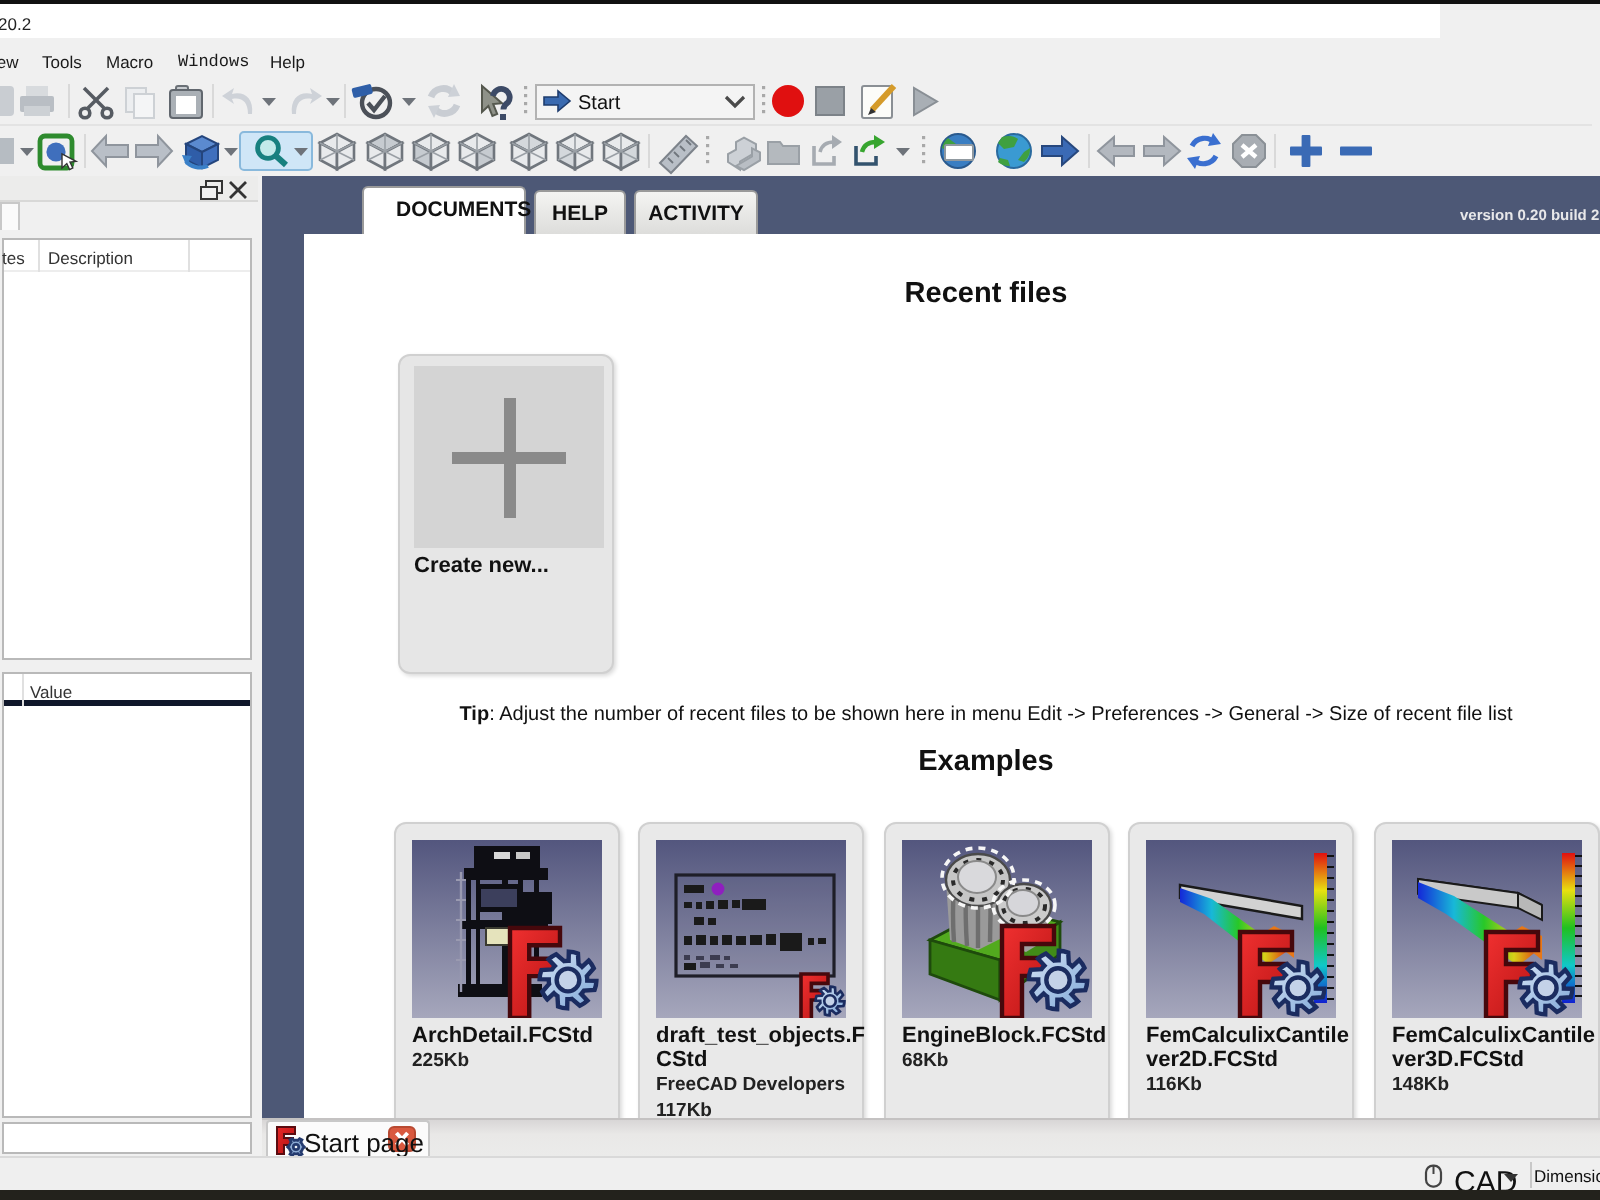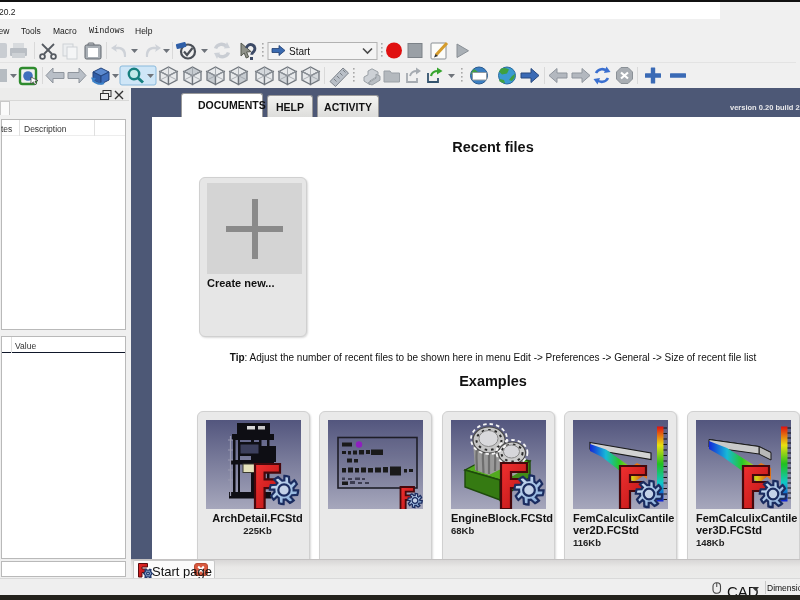--- a/index.html
+++ b/index.html
@@ -248,21 +248,21 @@
   <div class="abs" style="left:0;top:13px;width:10px;height:14px;background:#fafafa;border:1px solid #c8c8c8;border-bottom:none;"></div>
   <div class="dockbox" style="top:31px;height:211px;">
     <div style="height:16px;border-bottom:1px solid #ededed;position:relative;">
       <span style="position:absolute;left:-1px;top:4px;font-size:8.5px;color:#333;">tes</span>
       <span style="position:absolute;left:22px;top:4px;font-size:8.5px;color:#333;">Description</span>
       <div style="position:absolute;left:17px;top:0;width:1px;height:16px;background:#e0e0e0;"></div>
       <div style="position:absolute;left:92px;top:0;width:1px;height:16px;background:#e0e0e0;"></div>
     </div>
   </div>
   <div class="dockbox" style="top:248px;height:223px;">
-    <div style="height:16px;border-bottom:1px solid #0f172a;position:relative;text-align:center;">
+    <div style="height:16px;border-bottom:3px solid #0f172a;position:relative;text-align:center;">
       <span style="position:absolute;left:13px;top:4px;font-size:8.5px;color:#333;">Value</span>
       <div style="position:absolute;left:9px;top:0;width:1px;height:16px;background:#e0e0e0;"></div>
     </div>
   </div>
   <div class="dockbox" style="top:473px;height:16px;"></div>
 </div>
 <div class="abs" id="mdi">
   <div class="tab" style="left:136px;width:46px;">
       <span class="tl">HELP</span>
     </div>
@@ -277,21 +277,21 @@
     <div class="h1" style="top:22px;">Recent files</div>
     <div id="createcard">
       <div id="createinner">
         <div id="createplus-h"></div>
         <div id="createplus-v"></div>
       </div>
       <div id="createlabel">Create new...</div>
     </div>
     <div id="tipline"><b>Tip</b>: Adjust the number of recent files to be shown here in menu Edit -&gt; Preferences -&gt; General -&gt; Size of recent file list</div>
     <div class="h1" style="top:256px;">Examples</div>
-    <div class="card" style="left:45px;text-align:center;">
+    <div class="card" style="left:45px;">
       <div class="thumb" id="th1">
           <svg width="95" height="89" style="position:absolute;left:0;top:0">
             <defs>
 <linearGradient id="fred" x1="0" y1="0" x2="1" y2="1">
                 <stop offset="0" stop-color="#f03030"></stop>
                 <stop offset="1" stop-color="#b81414"></stop>
               </linearGradient>
 <linearGradient id="gblue" x1="0" y1="0" x2="1" y2="1">
                 <stop offset="0" stop-color="#d4e2f4"></stop>
                 <stop offset="1" stop-color="#7fa8d8"></stop>
@@ -414,20 +414,21 @@
               <rect x="30" y="62" width="4" height="2"></rect>
               <rect x="37" y="62" width="4" height="2"></rect>
 </g>
 <path d="M72.5,67 h13.500000000000002 v4.673076923076923 h-8.307692307692308 v3.634615384615385 h6.750000000000001 v4.673076923076923 h-6.750000000000001 v10.019230769230768 h-5.1923076923076925 z" fill="url(#fred)" stroke="#46080c" stroke-width="1.8"></path>
 <g transform="translate(87,80.5) scale(0.514)">
               <path d="M9.3,-1.9 A10,10 0 0 1 9.5,0.3 L14.0,0.4 A14,14 0 0 1 13.1,4.9 L7.9,5.2 A10,10 0 0 1 6.5,6.9 L9.6,10.2 A14,14 0 0 1 5.8,12.7 L1.9,9.3 A10,10 0 0 1 -0.3,9.5 L-0.4,14.0 A14,14 0 0 1 -4.9,13.1 L-5.2,7.9 A10,10 0 0 1 -6.9,6.5 L-10.2,9.6 A14,14 0 0 1 -12.7,5.8 L-9.3,1.9 A10,10 0 0 1 -9.5,-0.3 L-14.0,-0.4 A14,14 0 0 1 -13.1,-4.9 L-7.9,-5.2 A10,10 0 0 1 -6.5,-6.9 L-9.6,-10.2 A14,14 0 0 1 -5.8,-12.7 L-1.9,-9.3 A10,10 0 0 1 0.3,-9.5 L0.4,-14.0 A14,14 0 0 1 4.9,-13.1 L5.2,-7.9 A10,10 0 0 1 6.9,-6.5 L10.2,-9.6 A14,14 0 0 1 12.7,-5.8 Z" fill="url(#gblue)" stroke="#1b2c60" stroke-width="2.6"></path>
               <circle cx="0" cy="0" r="5.6" fill="#c4d2e8" stroke="#1b2c60" stroke-width="2.6"></circle>
             </g>
 </svg>
         </div>
+      <div class="cname">draft_test_objects.F<br>CStd<br><span class="cinfo">FreeCAD Developers<br>117Kb</span></div>
     </div>
     <div class="card" style="left:290px;">
       <div class="thumb" id="th3">
           <svg width="95" height="89" style="position:absolute;left:0;top:0">
             <defs>
 <linearGradient id="fred" x1="0" y1="0" x2="1" y2="1">
                 <stop offset="0" stop-color="#f03030"></stop>
                 <stop offset="1" stop-color="#b81414"></stop>
               </linearGradient>
 <linearGradient id="gblue" x1="0" y1="0" x2="1" y2="1">

